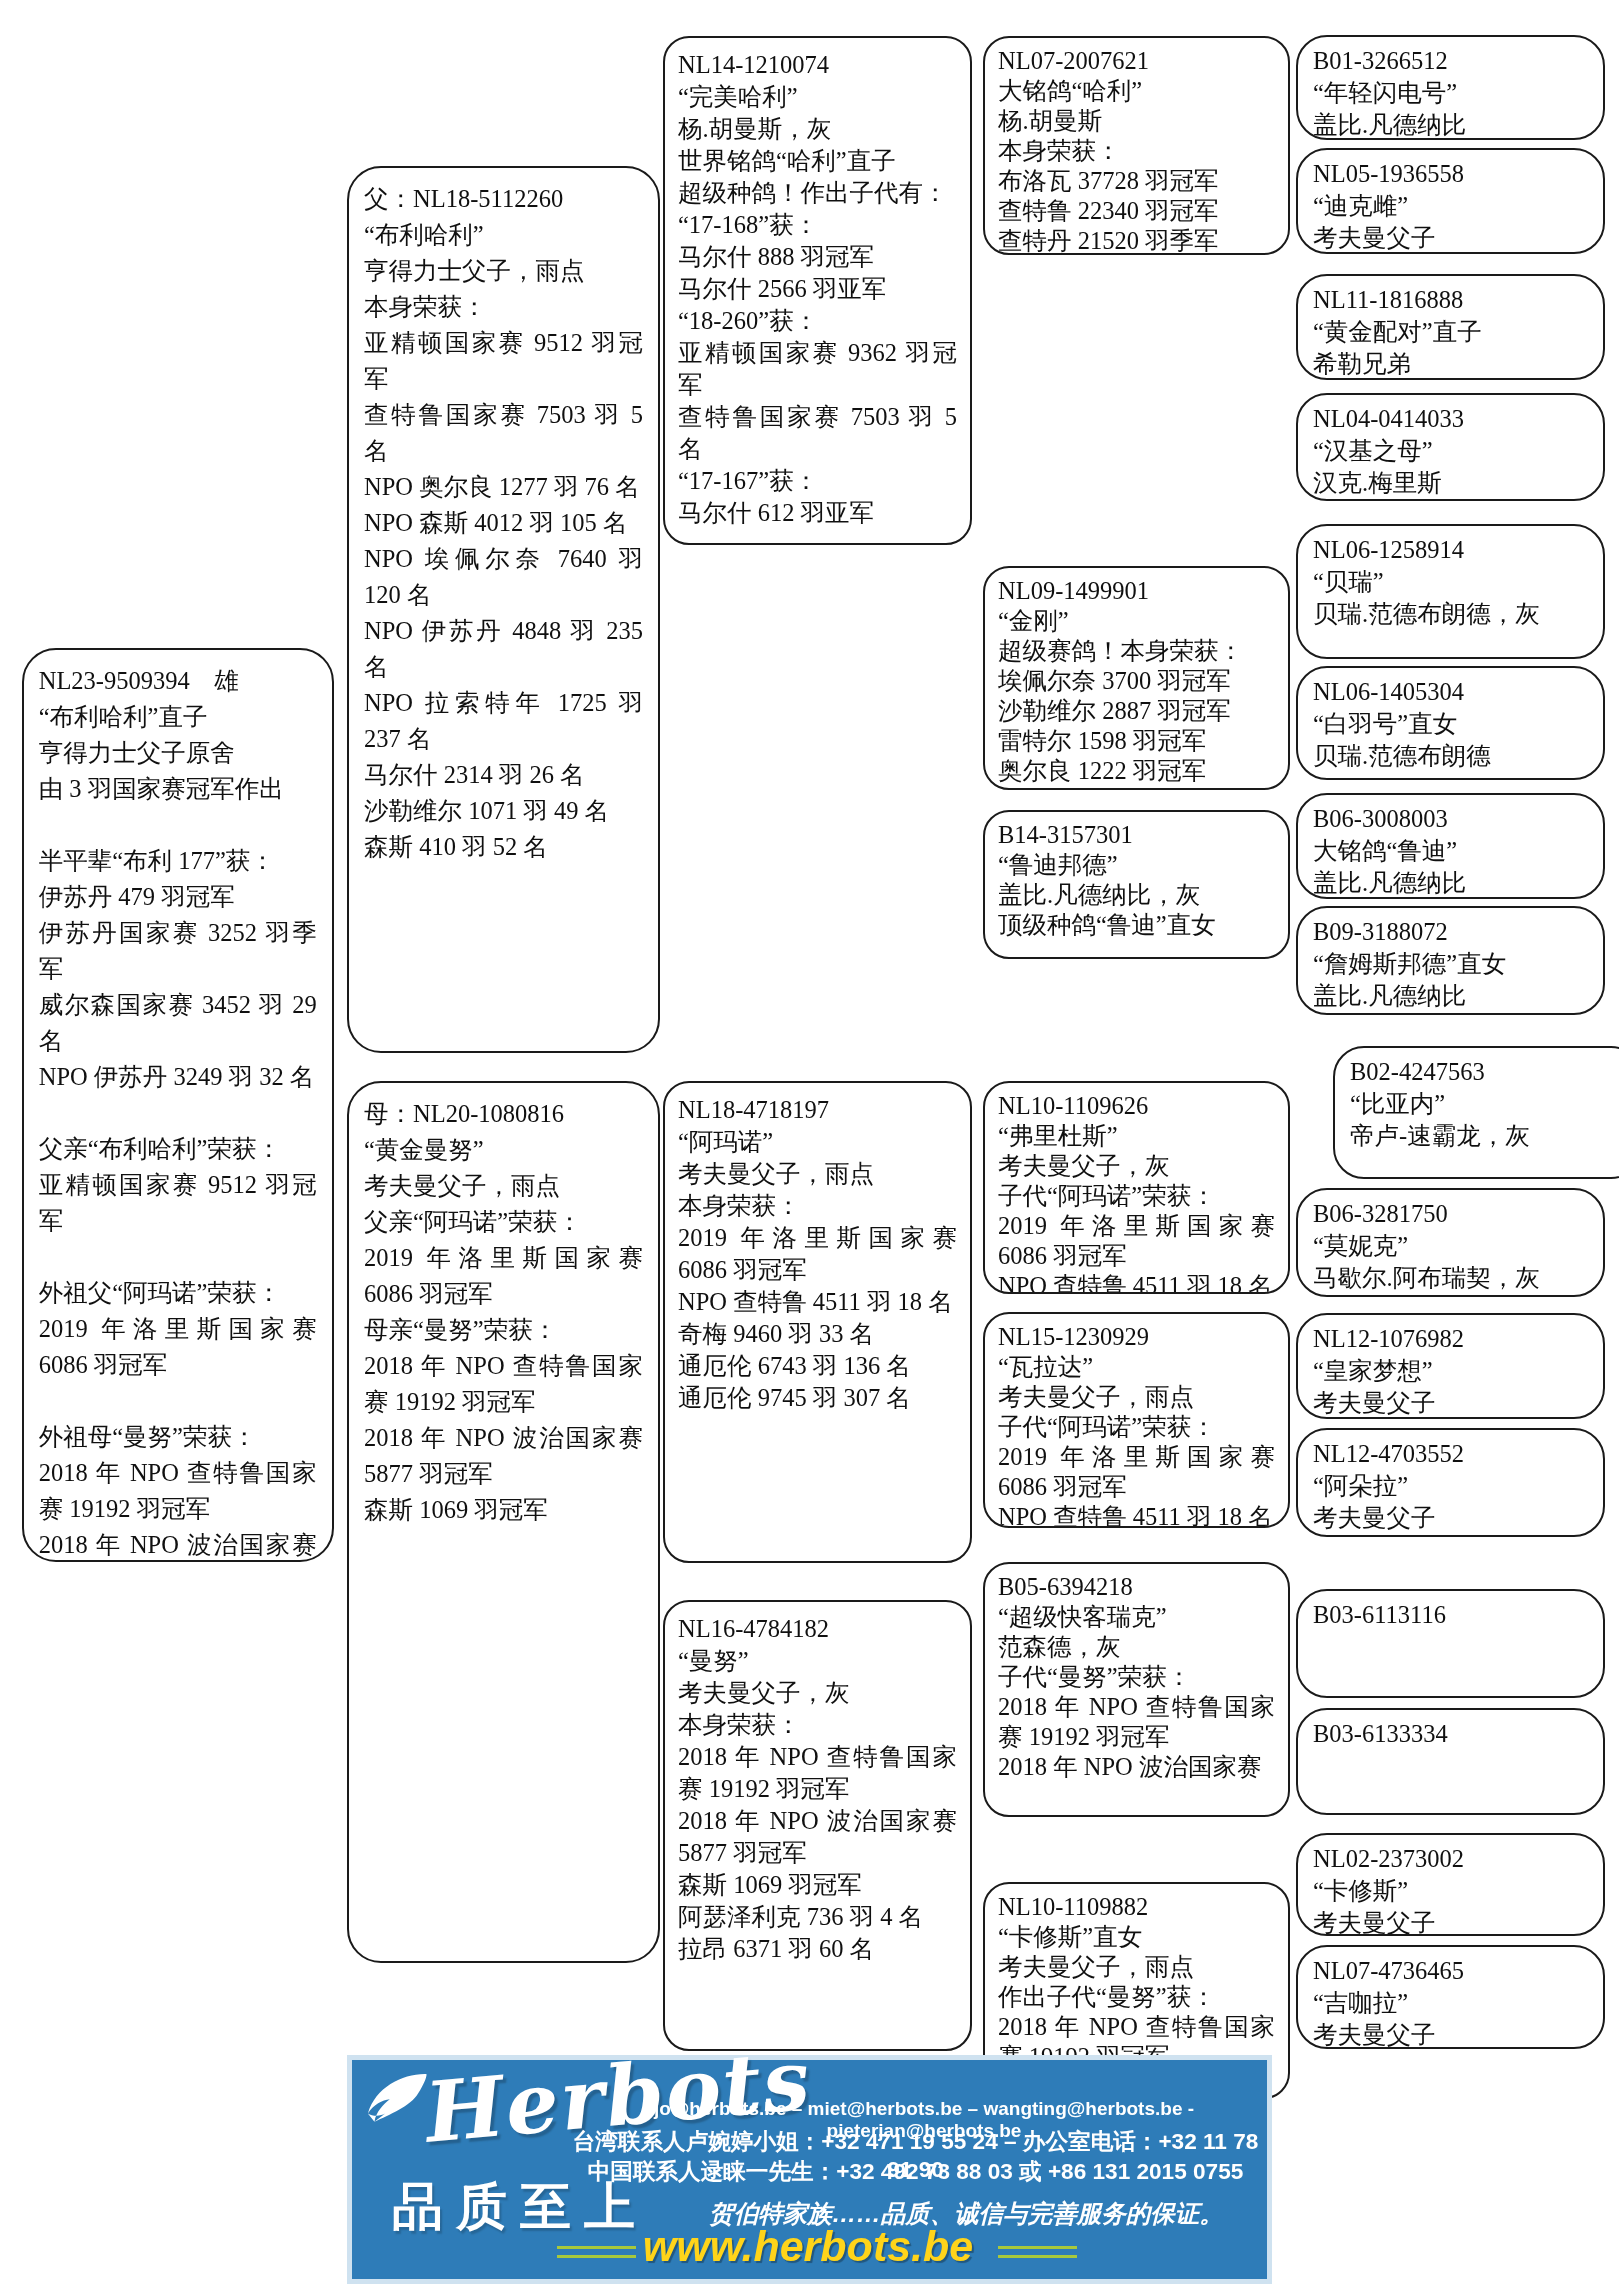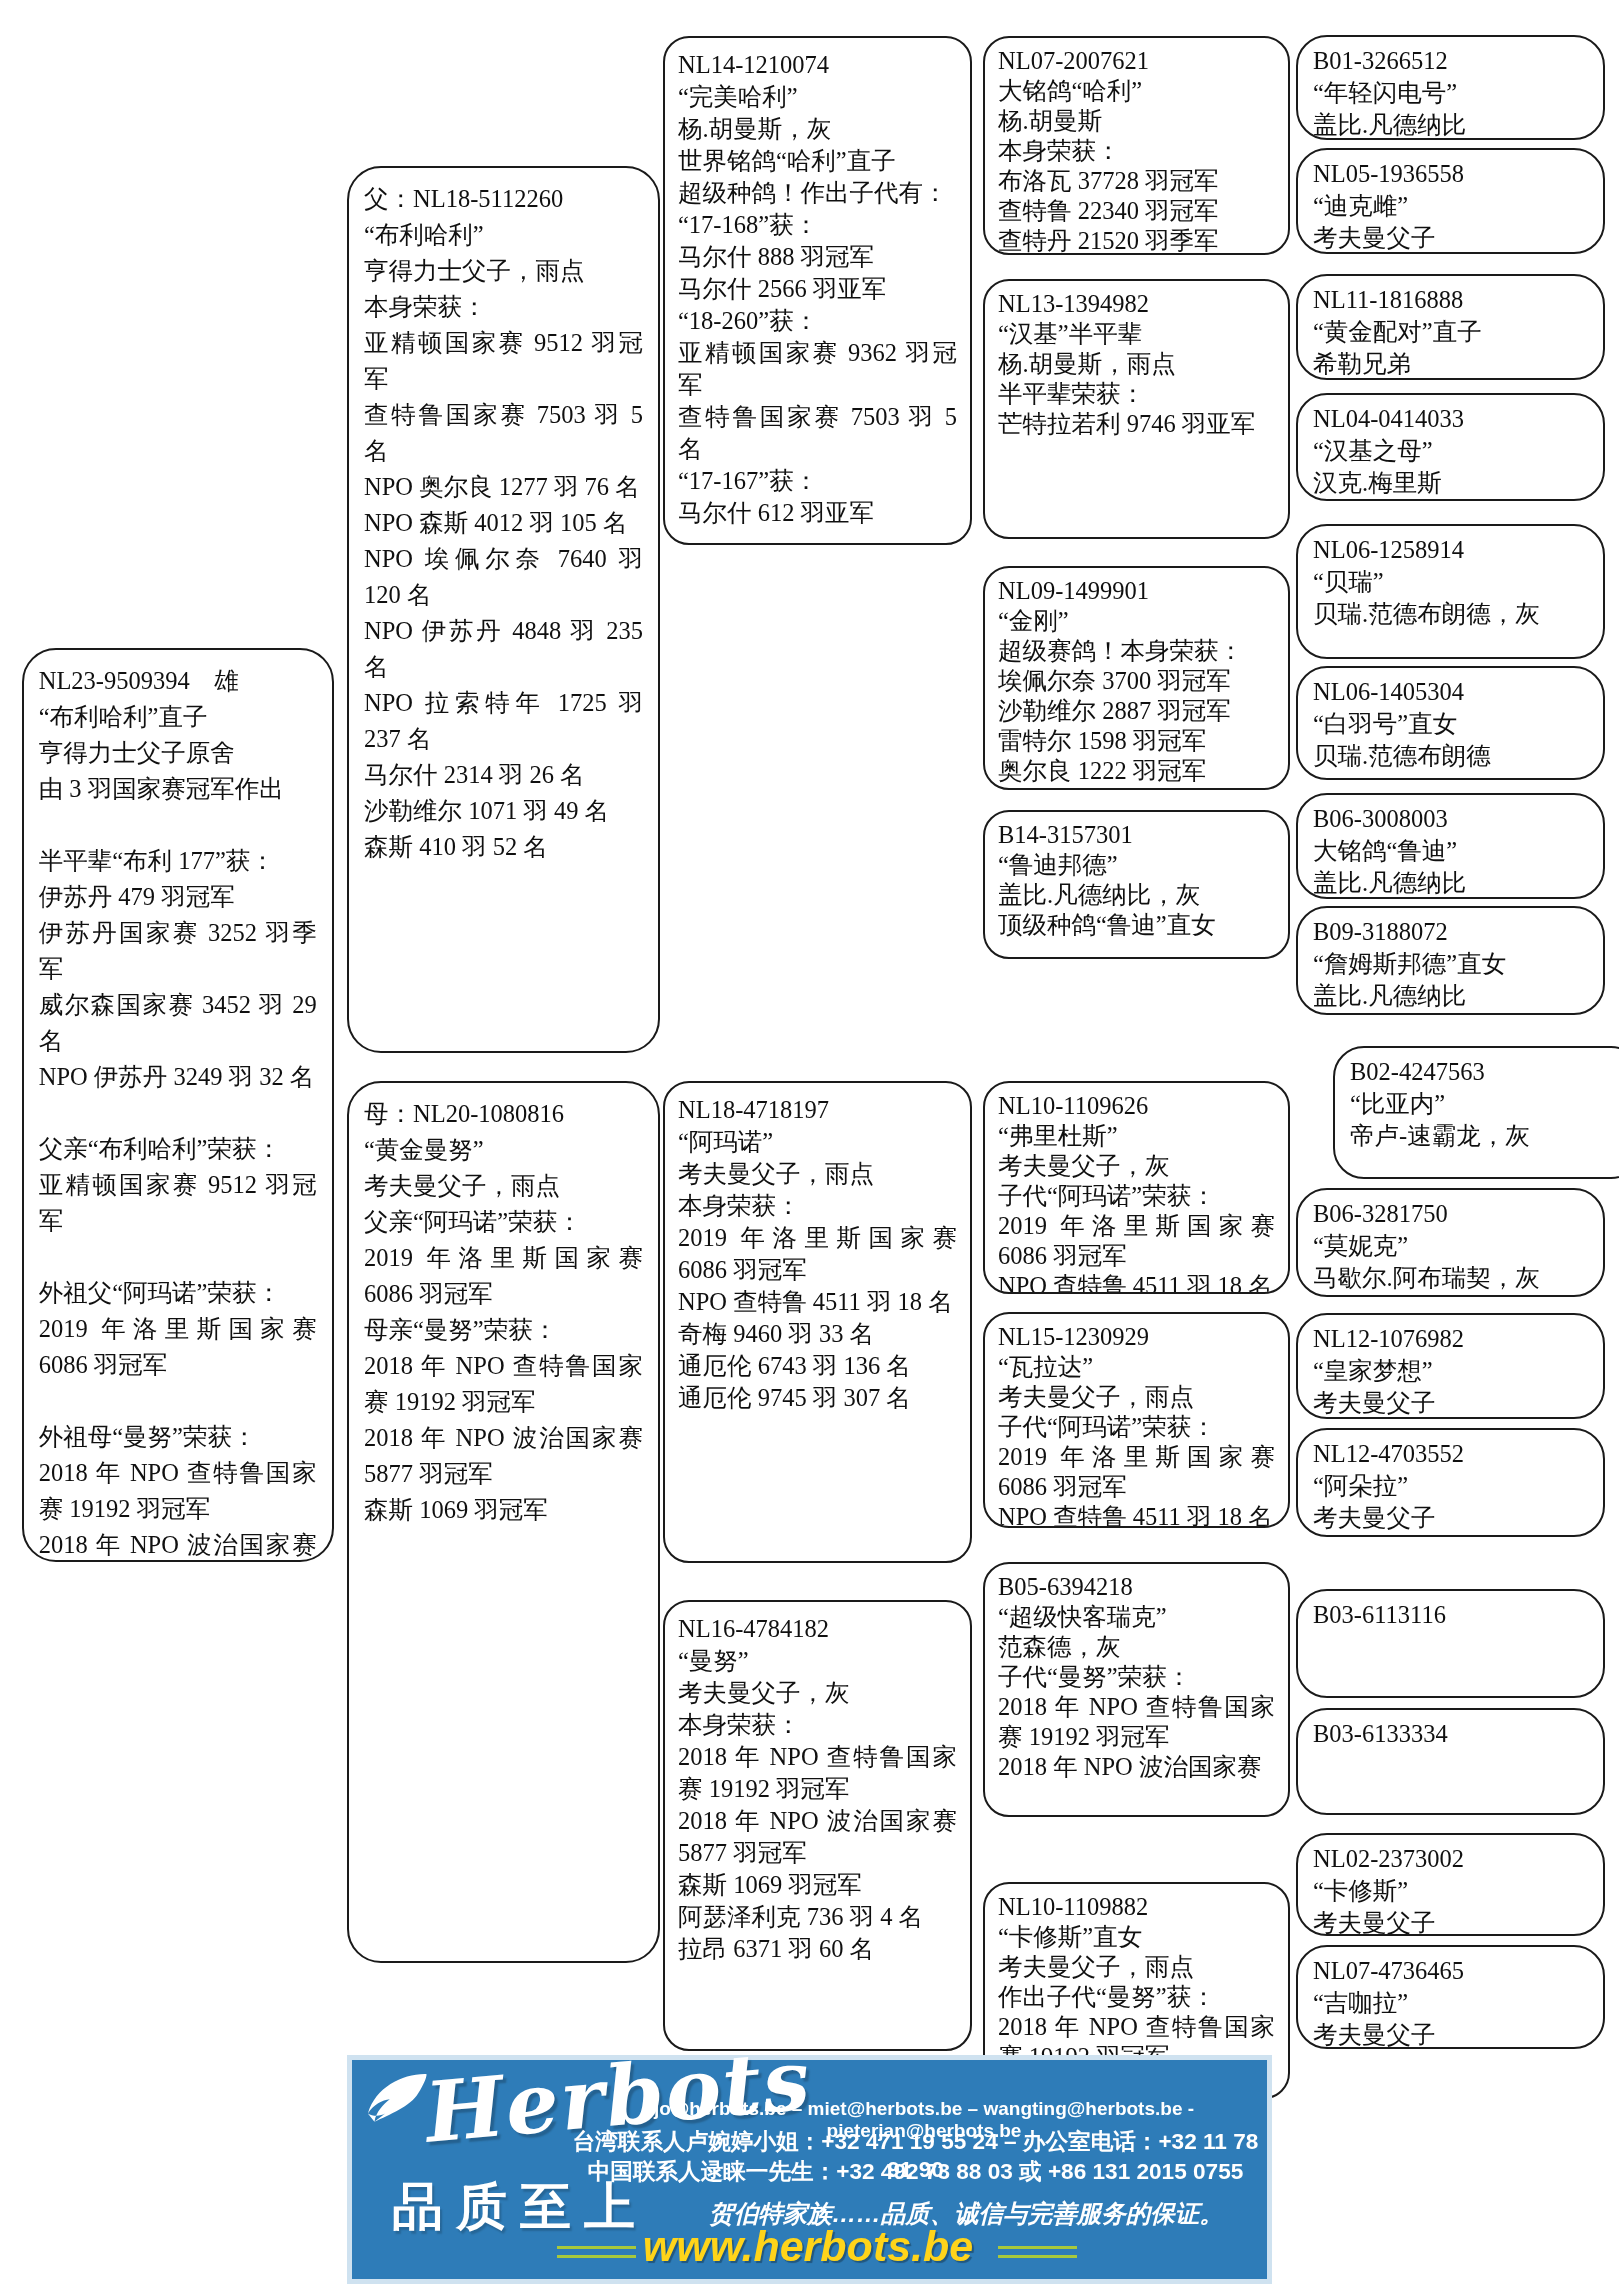--- a/index.html
+++ b/index.html
@@ -151,25 +151,20 @@
 阿瑟泽利克 736 羽 4 名
 拉昂 6371 羽 60 名</div>
 
   <div class="box g4" id="b-g41">NL07-2007621
 大铭鸽“哈利”
 杨.胡曼斯
 本身荣获：
 布洛瓦 37728 羽冠军
 查特鲁 22340 羽冠军
 查特丹 21520 羽季军</div>
-  <div class="box g4" id="b-g42">NL13-1394982
-“汉基”半平辈
-杨.胡曼斯，雨点
-半平辈荣获：
-芒特拉若利 9746 羽亚军</div>
   <div class="box g4" id="b-g43">NL09-1499901
 “金刚”
 超级赛鸽！本身荣获：
 埃佩尔奈 3700 羽冠军
 沙勒维尔 2887 羽冠军
 雷特尔 1598 羽冠军
 奥尔良 1222 羽冠军</div>
   <div class="box g4" id="b-g44">B14-3157301
 “鲁迪邦德”
 盖比.凡德纳比，灰

